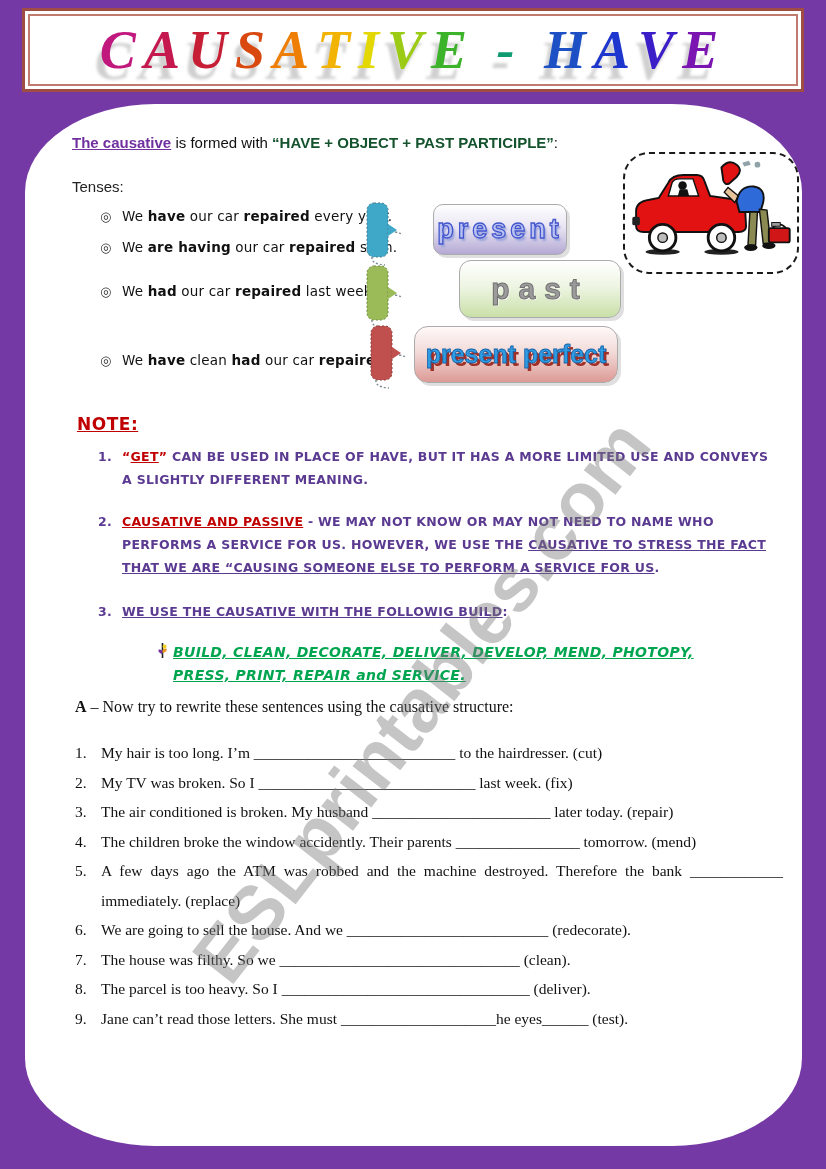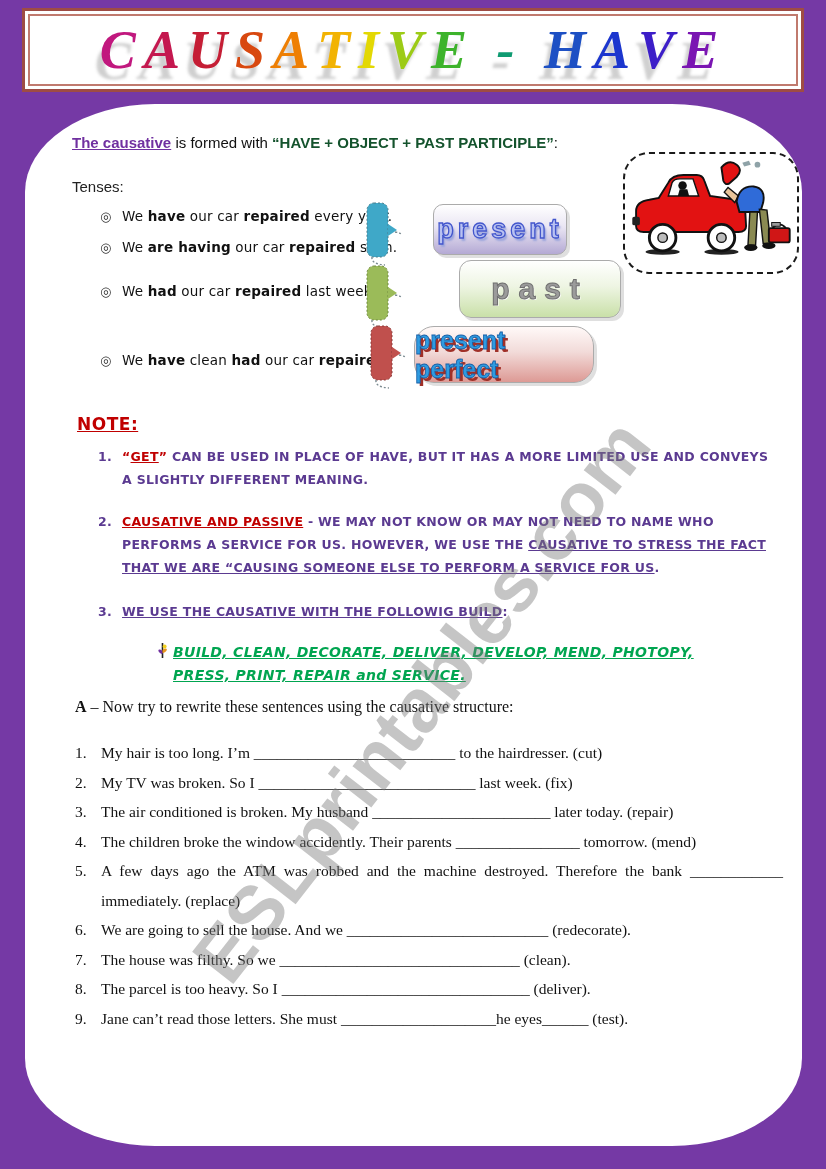--- a/index.html
+++ b/index.html
@@ -42,21 +42,21 @@
           border:1px solid #ABABAB; box-shadow:3px 3px 0 rgba(170,170,170,0.38);
           font-weight:700; }
   .tbtn-present { left:408px; top:100px; width:134px; height:51px; border-radius:10px;
       background:linear-gradient(180deg,#FFFFFF 0%,#E9E5F3 45%,#B4A9D4 100%);
       font-size:27px; letter-spacing:4px; color:#B9C2F2;
       -webkit-text-stroke:1.3px #4356CC; text-shadow:2px 3px 2px #9AA4DC; }
   .tbtn-past { left:409px; top:156px; width:162px; height:58px; border-radius:12px;
       background:linear-gradient(180deg,#FFFFFF 0%,#EEF5E3 45%,#C9E0A8 100%);
       font-size:30px; letter-spacing:9px; color:#9B9B9B;
       -webkit-text-stroke:1px #6F6F6F; text-shadow:1px 1px 0 #FFFFFF;margin-left:25px; }
-  .tbtn-perfect { left:389px; top:222px; width:180px; height:57px; border-radius:20px;
+  .tbtn-perfect { left:389px; top:222px; width:204px; height:57px; border-radius:14px;
       background:linear-gradient(180deg,#FFF9F8 0%,#F2DBD9 45%,#DD9A95 100%);
       font-size:25px; letter-spacing:0px; color:#2F9BE0;
       -webkit-text-stroke:0.8px #1860A8; text-shadow:3px 3px 0 #A03028; }
 
   
   .carbox { position:absolute; left:598px; top:48px; width:176px; height:122px;
             border:2px dashed #1A1A1A; border-radius:26px; background:#FFF;
             display:flex; align-items:center; justify-content:center; }
 
   

